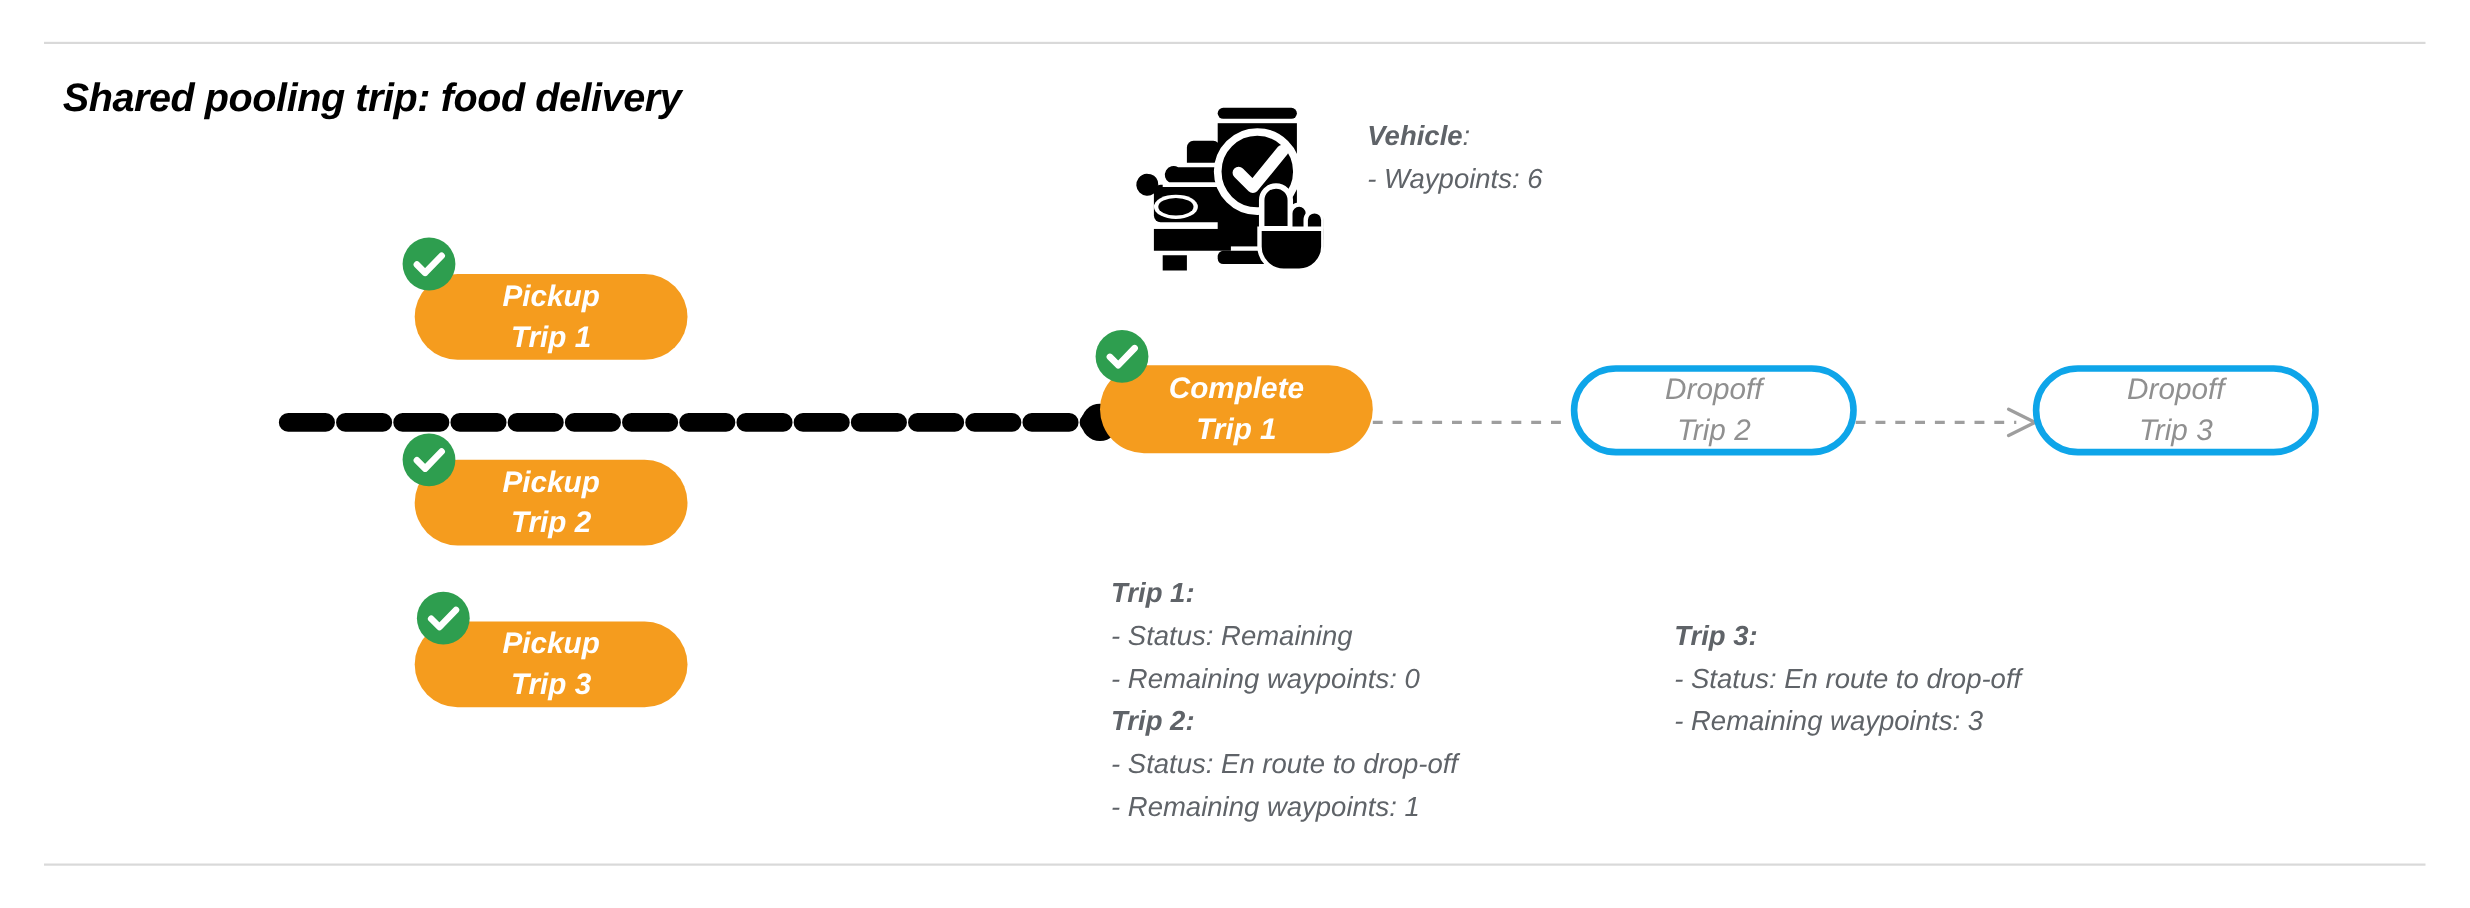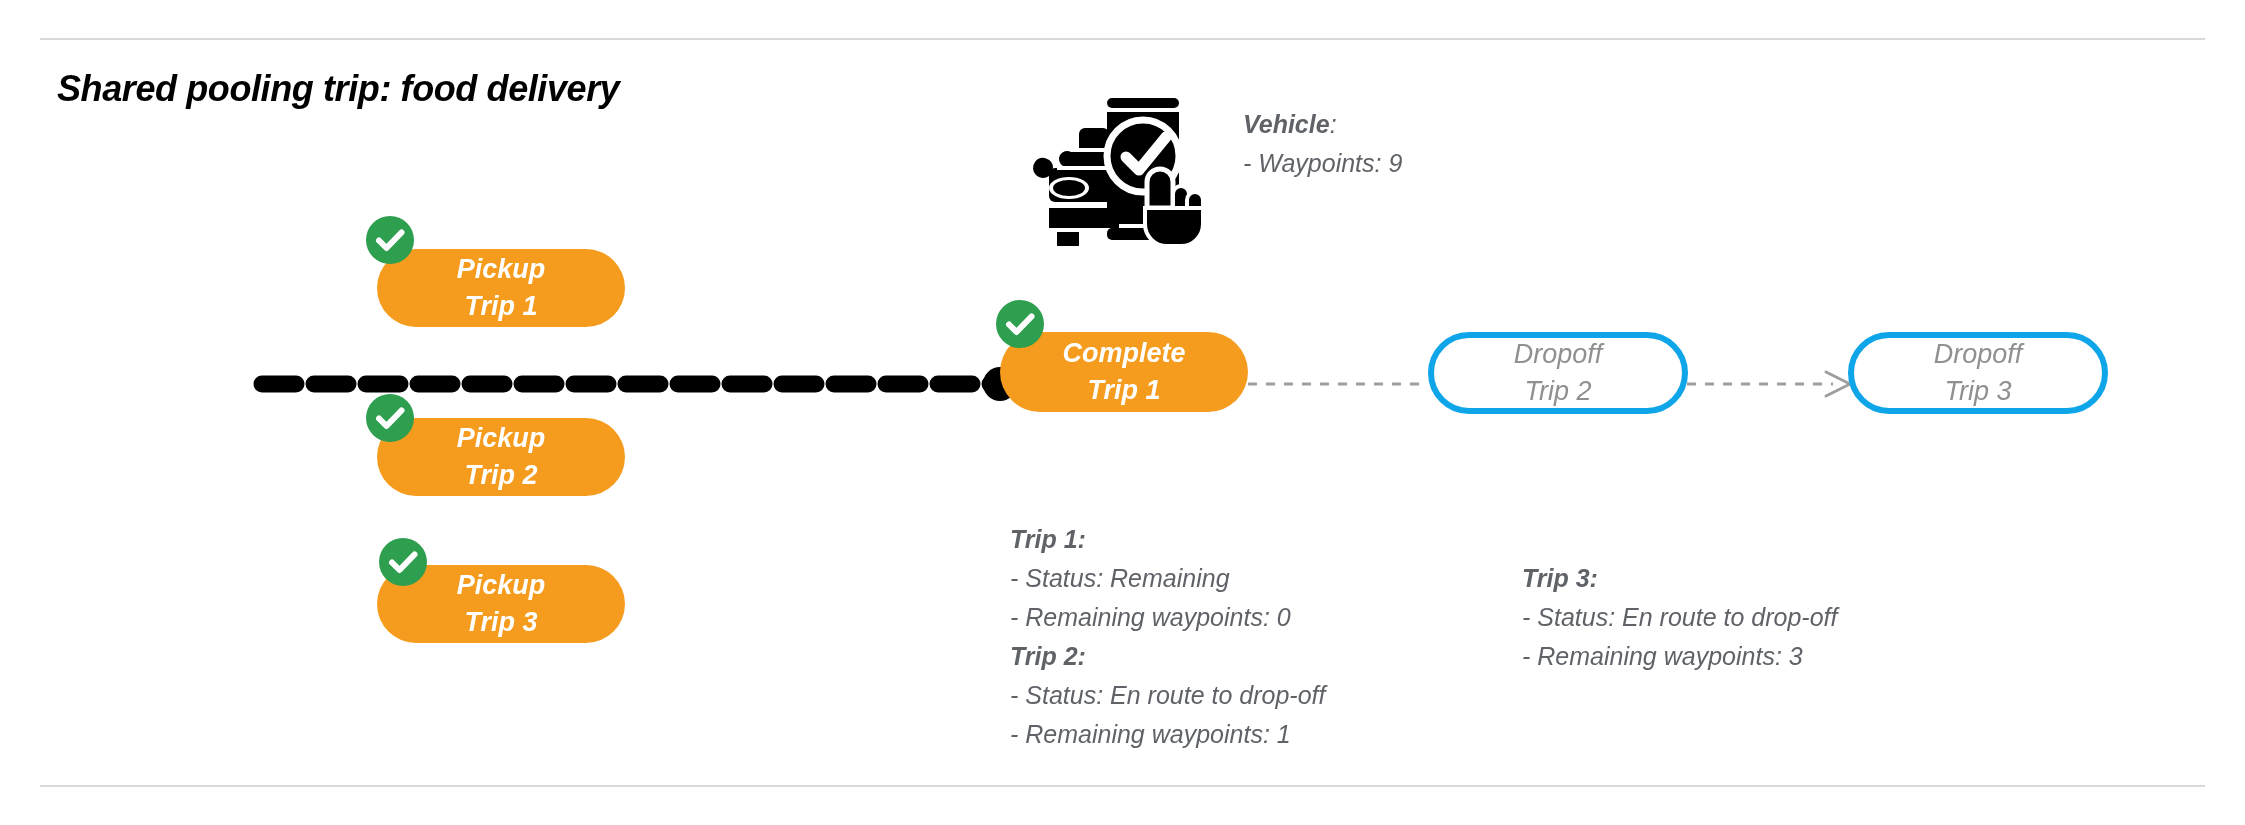--- a/index.html
+++ b/index.html
@@ -257,21 +257,21 @@
         <path d="M120 92 a13 13 0 0 1 26 0 v26 h-26 z" fill="none" stroke="#ffffff" stroke-width="5"></path>
         <path d="M146 104 a8 8 0 0 1 16 0 v22 h-16 z" fill="#000000" stroke="#ffffff" stroke-width="4"></path>
         <path d="M160 110 a8 8 0 0 1 16 0 v18 h-16 z" fill="#000000" stroke="#ffffff" stroke-width="4"></path>
         <path d="M118 118 h58 v16 a22 22 0 0 1 -22 22 h-14 a22 22 0 0 1 -22 -22 z" fill="#000000" stroke="#ffffff" stroke-width="4"></path>
       </g>
     </svg>
   </div>
 
   <div id="vehicle-info">
     <div><span class="k">Vehicle</span><span>:</span></div>
-    <div>- Waypoints: 9</div>
+    <div>- Waypoints: 6</div>
   </div>
 
   <div id="trips-left" class="trip-block">
     <span class="row hdr">Trip 1:</span>
     <span class="row">- Status:  Remaining</span>
     <span class="row">- Remaining waypoints: 0</span>
     <span class="row hdr">Trip 2:</span>
     <span class="row">- Status:  En route to drop-off</span>
     <span class="row">- Remaining waypoints: 1</span>
   </div>

